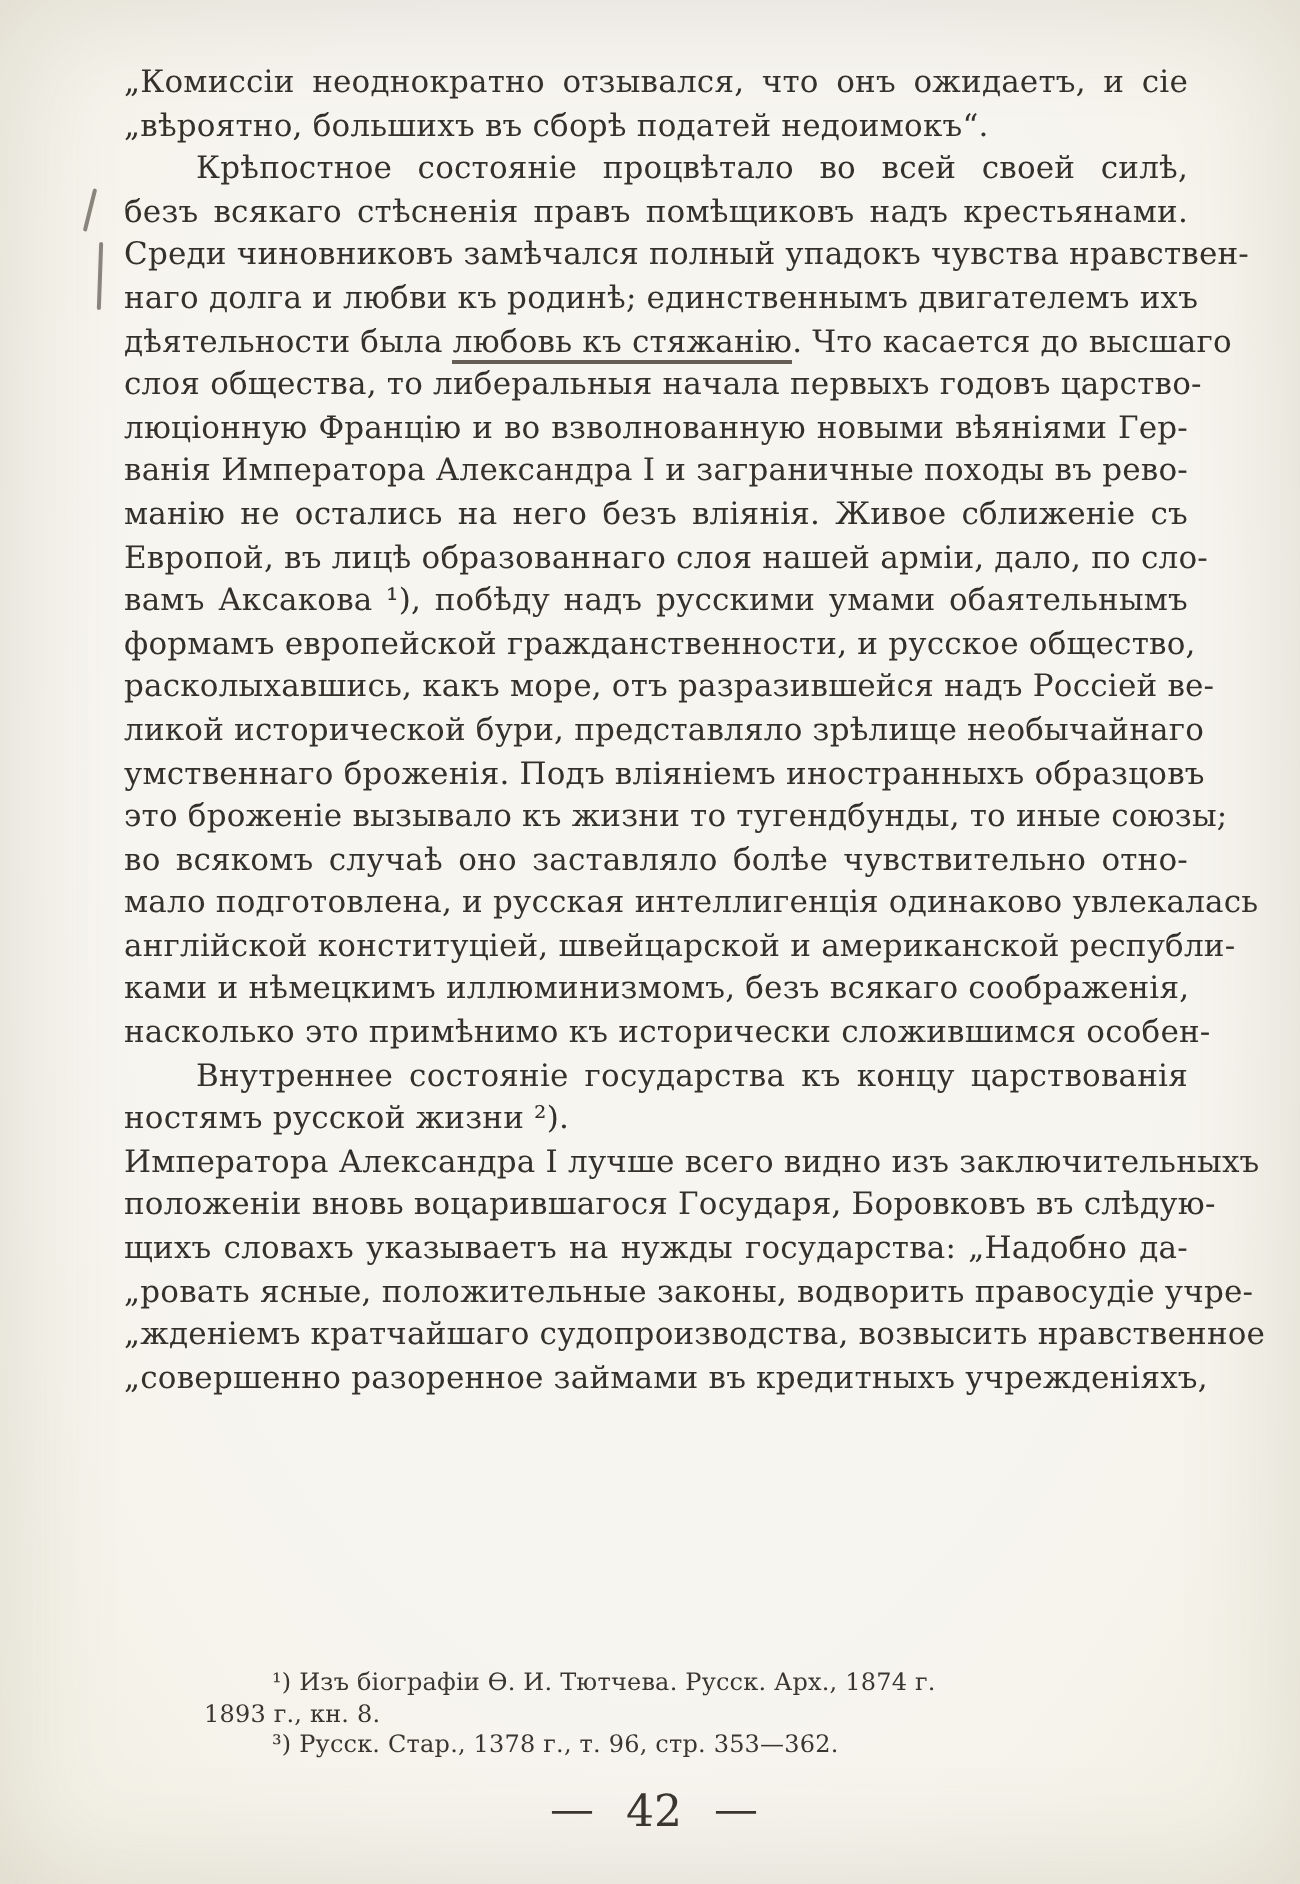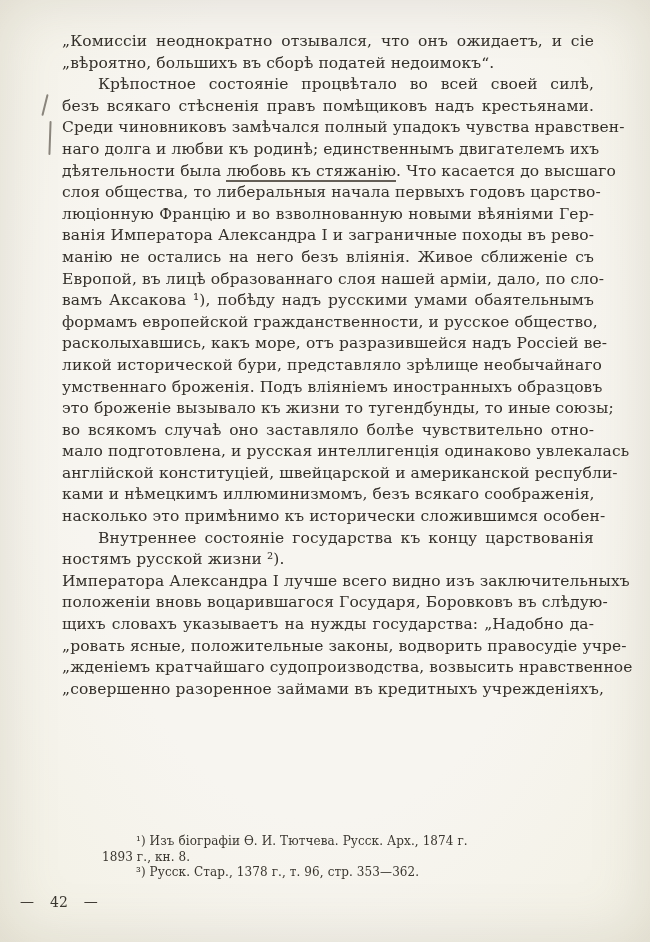--- a/index.html
+++ b/index.html
@@ -63,22 +63,22 @@
   .footnote-line.indent { text-indent: 34px; }
   .footnote-line.justify {
     text-align: justify;
     text-align-last: justify;
   }
   .footer {
     position: absolute;
     left: 4px;
     right: 0;
     top: 894px;
-    text-align: left;
-    font-size: 14px;
+    text-align: center;
+    font-size: 22px;
     color: #3a362f;
   }
   .footer .dash {
     display: inline-block;
     margin: 0 16px;
     transform: translateY(-1px);
   }
   .pencil-underline {
     border-bottom: 2px solid rgba(62,56,48,0.8);
     padding-bottom: 0.5px;

